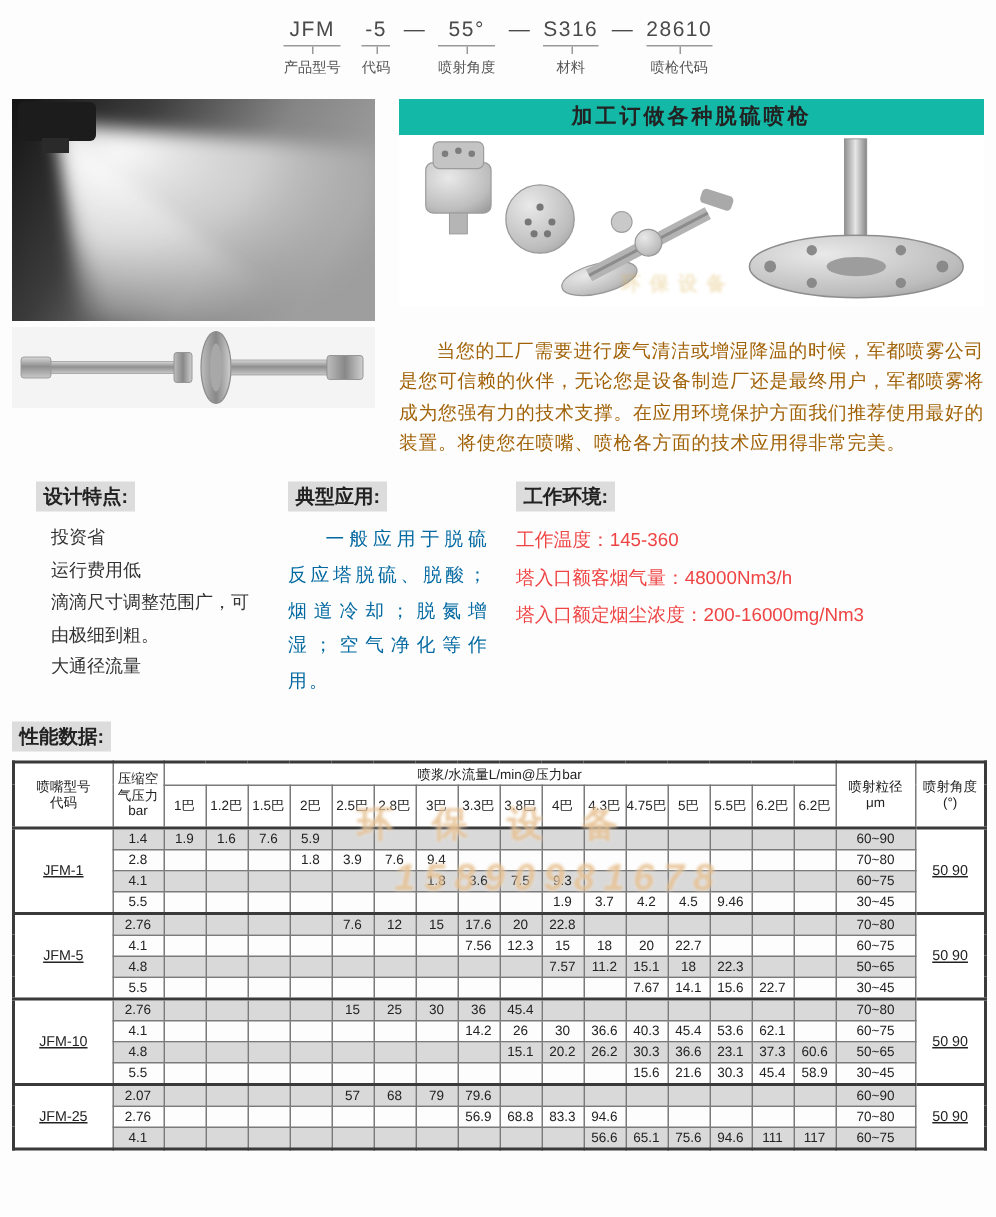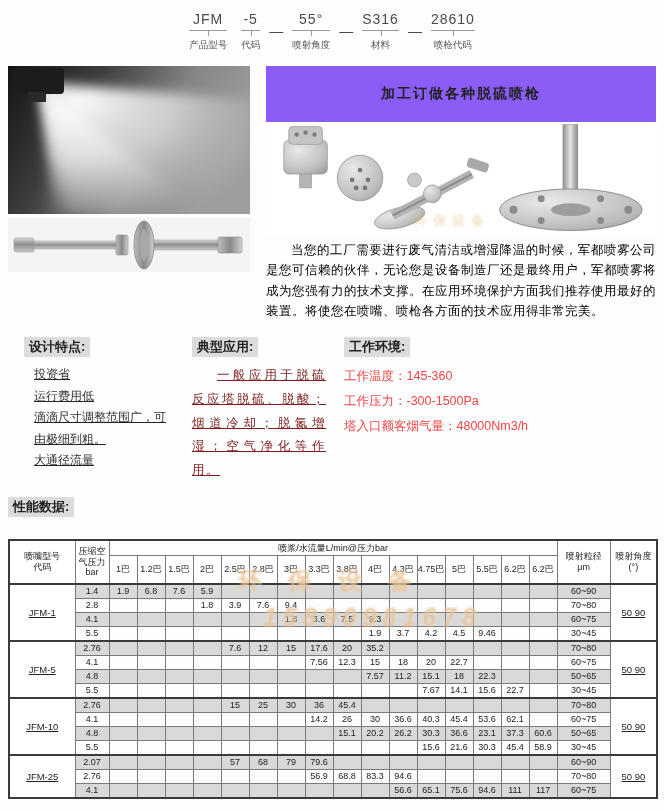--- a/index.html
+++ b/index.html
@@ -1,50 +1,50 @@
 <!DOCTYPE html>
 <html><head>
 <meta charset="utf-8">
 <style>
   html,body{margin:0;padding:0;}
   body{font-family:"Liberation Sans","DejaVu Sans",sans-serif;background:#fff;color:#222;}
   .page{position:relative;width:664px;height:811px;background:#fdfdfd;overflow:hidden;}
 
   
-  .code-row{display:flex;justify-content:center;align-items:center;padding-top:10px;}
+  .code-row{display:flex;justify-content:center;align-items:flex-start;padding-top:10px;}
   .code-part{display:flex;flex-direction:column;align-items:center;margin:0 7px;}
   .code-text{font-size:14px;color:#4a4a4a;letter-spacing:1px;line-height:18px;}
   .code-bracket{width:100%;height:5px;border-top:1px solid #999;position:relative;margin-top:2px;}
   .code-bracket::after{content:"";position:absolute;left:50%;top:0;width:1px;height:5px;background:#999;}
   .code-label{font-size:9.5px;color:#555;margin-top:3px;white-space:nowrap;}
   .code-dash{font-size:14px;color:#4a4a4a;line-height:18px;margin:0 2px;}
 
   
   .main-row{display:flex;padding:14px 8px 0 8px;gap:16px;}
   .left-col{width:242px;flex:none;}
   .photo-spray{width:242px;height:148px;display:block;}
   .photo-lance{width:242px;height:54px;display:block;margin-top:4px;background:#f4f4f4;}
   .right-col{flex:1;min-width:0;position:relative;}
-  .banner{background:#8b5cf6;text-align:center;font-weight:bold;font-size:14px;color:#222;padding:19px 0;letter-spacing:2px;font-family:Liberation Mono, monospace;}
+  .banner{background:#14b8a6;text-align:center;font-weight:bold;font-size:14px;color:#222;padding:3px 0;letter-spacing:2px;font-family:Liberation Mono, monospace;}
   .photos-strip{width:100%;height:114px;display:block;background:#fff;}
-  .intro-text{font-size:12.5px;line-height:1.62;text-align:justify;text-indent:2em;color:#000000;margin-top:4px;letter-spacing:0.5px;}
+  .intro-text{font-size:12.5px;line-height:1.62;text-align:justify;text-indent:2em;color:#a16207;margin-top:20px;letter-spacing:0.5px;}
 
   
   .sections-row{display:flex;padding:16px 8px 0 24px;gap:18px;}
-  .sec-design{width:150px;flex:none;text-decoration:underline;}
+  .sec-design{width:150px;flex:none;}
   .sec-apps{width:134px;flex:none;}
   .sec-env{flex:1;min-width:0;}
   .sec-heading{display:inline-block;background:#dcdcdc;font-weight:bold;font-size:13px;color:#222;padding:1px 5px;margin-bottom:7px;}
   .design-item{font-size:12px;line-height:1.8;color:#333;padding-left:10px;}
   .design-item.hang{text-indent:0;}
-  .apps-text{font-size:12.5px;line-height:1.9;text-align:justify;text-indent:2em;color:#7f1d1d;letter-spacing:1.5px;text-decoration:underline;}
+  .apps-text{font-size:12.5px;line-height:1.9;text-align:justify;text-indent:2em;color:#0369a1;letter-spacing:1.5px;}
   .env-item{font-size:12.5px;line-height:2.0;color:#ef4444;}
 
   
-  .perf-heading{display:inline-block;background:#dcdcdc;font-weight:bold;font-size:13px;color:#222;padding:1px 5px;margin:14px 0 22px 8px;}
+  .perf-heading{display:inline-block;background:#dcdcdc;font-weight:bold;font-size:13px;color:#222;padding:1px 5px;margin:14px 0 6px 8px;}
   .table-wrap{position:relative;margin:0 8px;}
   table.perf{border-collapse:collapse;table-layout:fixed;width:648px;font-size:9px;color:#222;border:2px solid #3a3a3a;}
   table.perf th,table.perf td{border:1px solid #7a7a7a;padding:0;text-align:center;overflow:hidden;}
   table.perf thead th{font-weight:normal;background:#fff;line-height:1.15;}
   th.h-group{height:14px;}
   tr.h-cols th{height:27px;}
   table.perf tbody td{height:13px;line-height:13px;white-space:nowrap;}
   tr.shaded td{background:#d9d9d9;}
   td.span-cell{background:#fff !important;font-size:9.5px;text-decoration:underline;}
   tr.block-start td{border-top:2px solid #3a3a3a;}
@@ -214,22 +214,22 @@
         </div>
     </div>
     <div class="sec-apps">
       <span class="sec-heading">典型应用:</span>
       <div class="apps-text">一般应用于脱硫反应塔脱硫、脱酸；烟道冷却；脱氮增湿；空气净化等作用。</div>
     </div>
     <div class="sec-env">
       <span class="sec-heading">工作环境:</span>
       <div id="env-list">
           <div class="env-item">工作温度：145-360</div>
-          <div class="env-item">工作压力：-300-1500Pa</div>
           <div class="env-item">塔入口额客烟气量：48000Nm3/h</div>
+          <div class="env-item">塔入口额定烟尘浓度：200-16000mg/Nm3</div>
         </div>
     </div>
   </div>
 
   <div>
     <span class="perf-heading">性能数据:</span>
   </div>
   <div class="table-wrap">
     <table class="perf">
       <colgroup id="perf-cols">
@@ -279,21 +279,21 @@
             <th>5.5巴</th>
             <th>6.2巴</th>
             <th>6.2巴</th>
           </tr>
         </thead>
       <tbody id="perf-body">
           <tr class="block-start shaded">
             <td class="span-cell" rowspan="4">JFM-1</td>
             <td>1.4</td>
             <td>1.9</td>
-            <td>6.8</td>
+            <td>1.6</td>
             <td>7.6</td>
             <td>5.9</td>
             <td></td>
             <td></td>
             <td></td>
             <td></td>
             <td></td>
             <td></td>
             <td></td>
             <td></td>
@@ -369,21 +369,21 @@
             <td>2.76</td>
             <td></td>
             <td></td>
             <td></td>
             <td></td>
             <td>7.6</td>
             <td>12</td>
             <td>15</td>
             <td>17.6</td>
             <td>20</td>
-            <td>35.2</td>
+            <td>22.8</td>
             <td></td>
             <td></td>
             <td></td>
             <td></td>
             <td></td>
             <td></td>
             <td>70~80</td>
             <td class="span-cell" rowspan="4">50 90</td>
           </tr>
           <tr>

